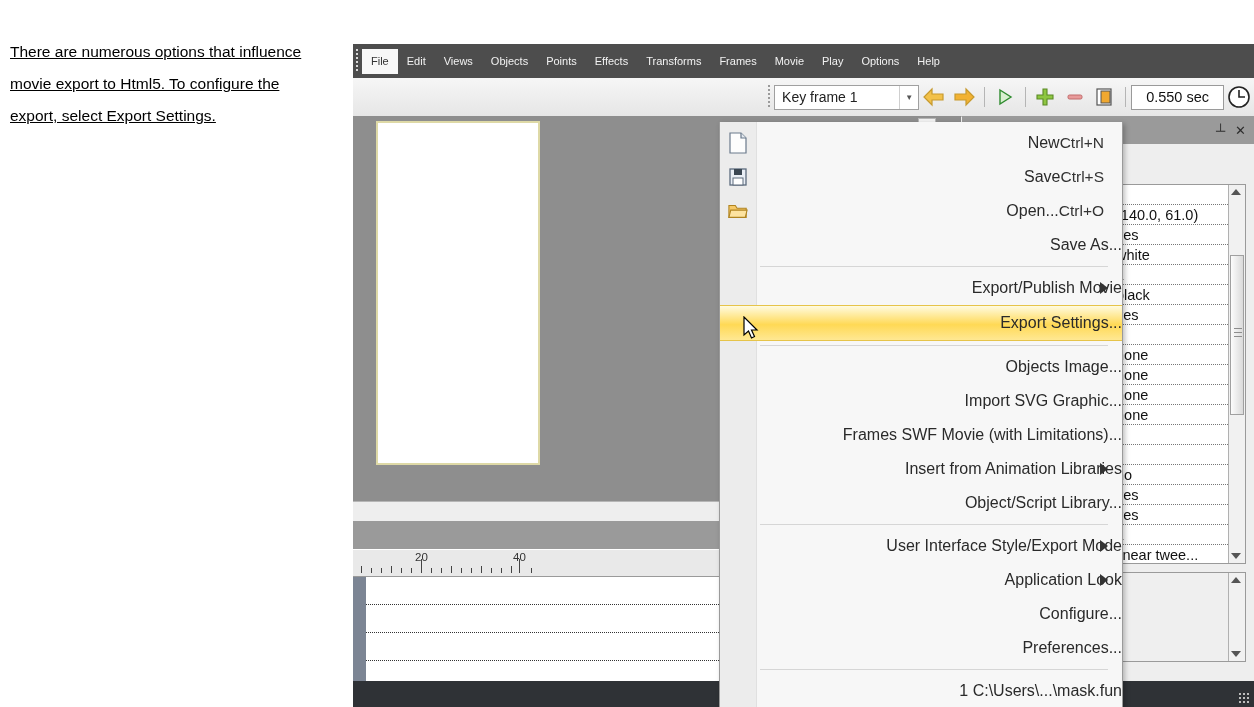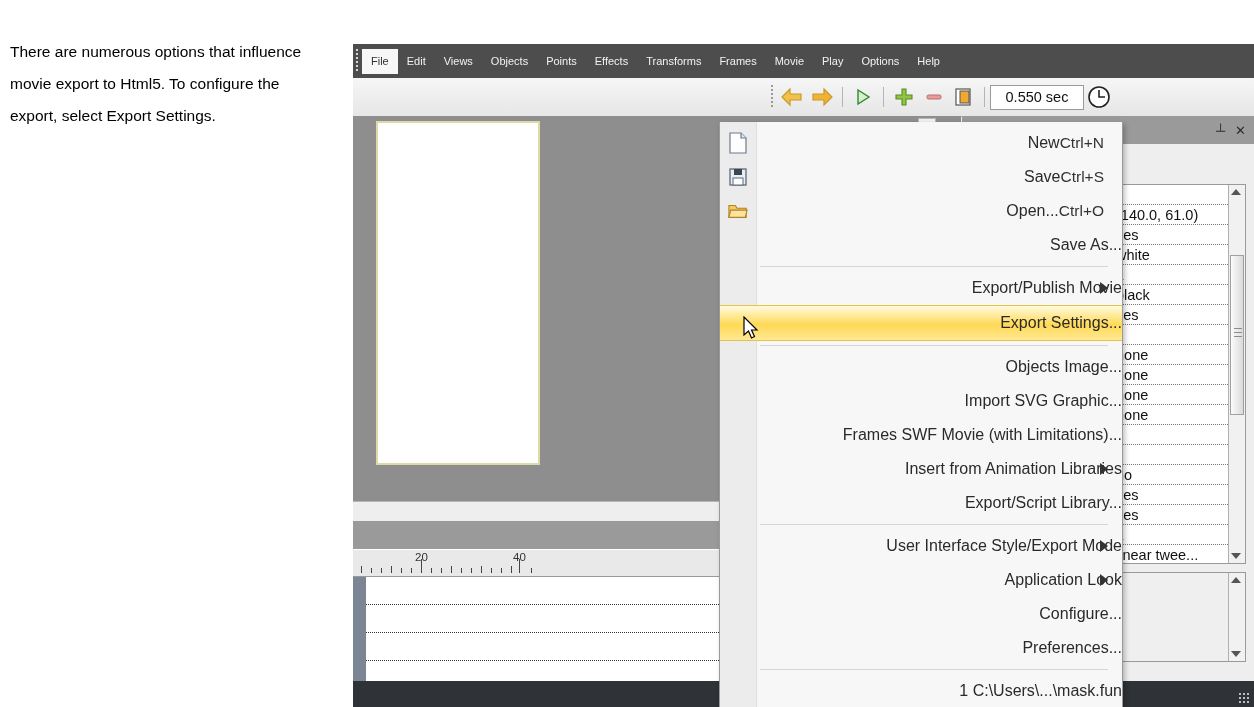--- a/index.html
+++ b/index.html
@@ -2,21 +2,21 @@
 <html><head>
 <meta charset="utf-8">
 <style>
   html,body{margin:0;padding:0;}
   body{
     width:1254px;height:707px;background:#ffffff;overflow:hidden;
     font-family:"Liberation Sans",sans-serif;position:relative;
   }
   .annotation{
     position:absolute;left:10px;top:36px;width:320px;
-    font-size:15.5px;line-height:32px;color:#000;
+    font-size:15.5px;line-height:32px;color:#000;text-decoration:underline;
   }
 
   
   .app{
     position:absolute;left:353px;top:44px;width:901px;height:663px;
     background:#f0f0f0;overflow:hidden;
   }
 
   
   .menubar{
@@ -209,20 +209,24 @@
     <div class="mi">Frames</div>
     <div class="mi">Movie</div>
     <div class="mi">Play</div>
     <div class="mi">Options</div>
     <div class="mi">Help</div>
   </div>
 
   <div class="toolrow">
     <div style="width:415px;"></div>
     <div class="tb-grip"></div>
+    <div class="kf-select">
+      <span class="cap">Key frame 1</span>
+      <span class="arr">▼</span>
+    </div>
     <div class="tbtn">
       <svg width="24" height="20" viewBox="0 0 24 20">
         <path d="M10 2 L2 10 L10 18 L10 13 L21 13 L21 7 L10 7 Z" fill="#f2c14a" stroke="#c79a2e" stroke-width="1.2"></path>
       </svg>
     </div>
     <div class="tbtn">
       <svg width="24" height="20" viewBox="0 0 24 20">
         <path d="M14 2 L22 10 L14 18 L14 13 L3 13 L3 7 L14 7 Z" fill="#f2b233" stroke="#c79a2e" stroke-width="1.2"></path>
       </svg>
     </div>
@@ -473,21 +477,21 @@
           <span class="ico"></span>
           <span class="lbl">Frames SWF Movie (with Limitations)...</span>
         </div>
         <div class="ditem">
           <span class="ico"></span>
           <span class="lbl">Insert from Animation Libraries</span>
           <span class="sub"></span>
         </div>
         <div class="ditem">
           <span class="ico"></span>
-          <span class="lbl">Export/Script Library...</span>
+          <span class="lbl">Object/Script Library...</span>
         </div>
         <div class="dsep"></div>
         <div class="ditem">
           <span class="ico"></span>
           <span class="lbl">User Interface Style/Export Mode</span>
           <span class="sub"></span>
         </div>
         <div class="ditem">
           <span class="ico"></span>
           <span class="lbl">Application Look</span>

